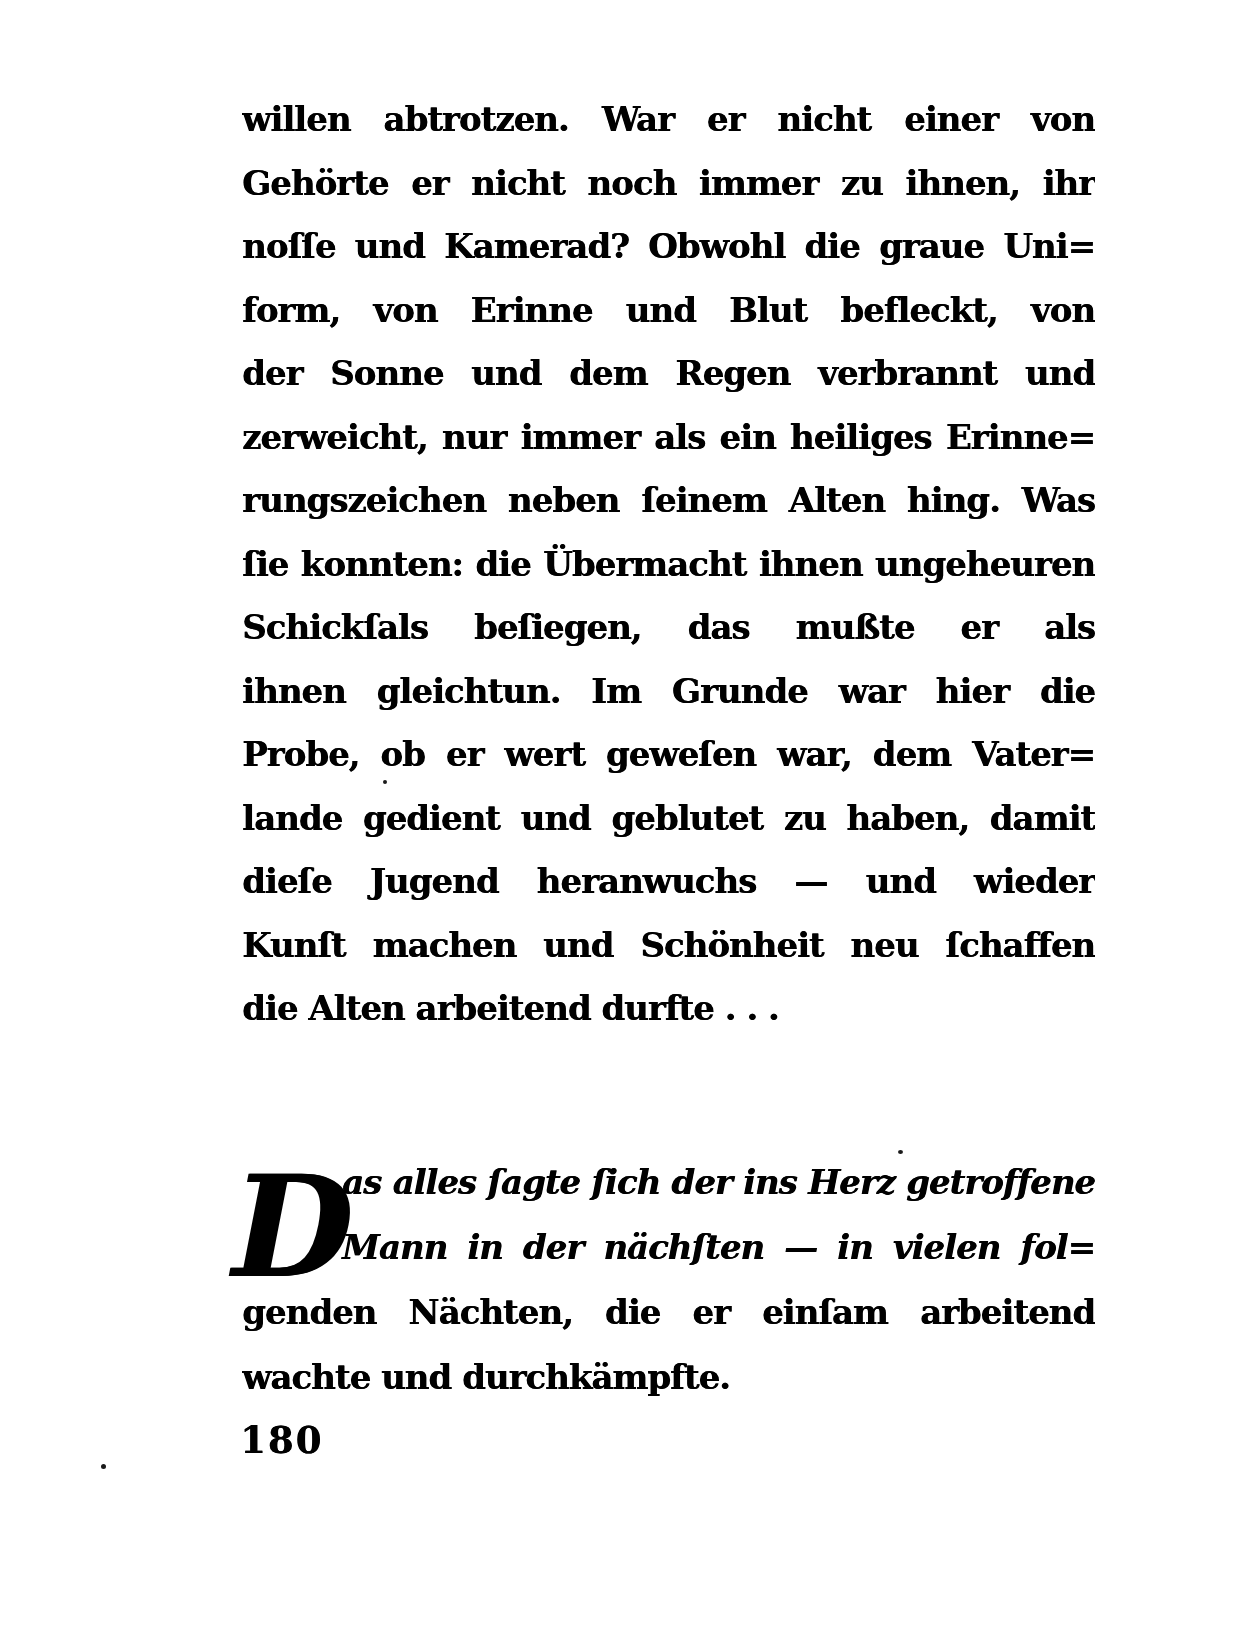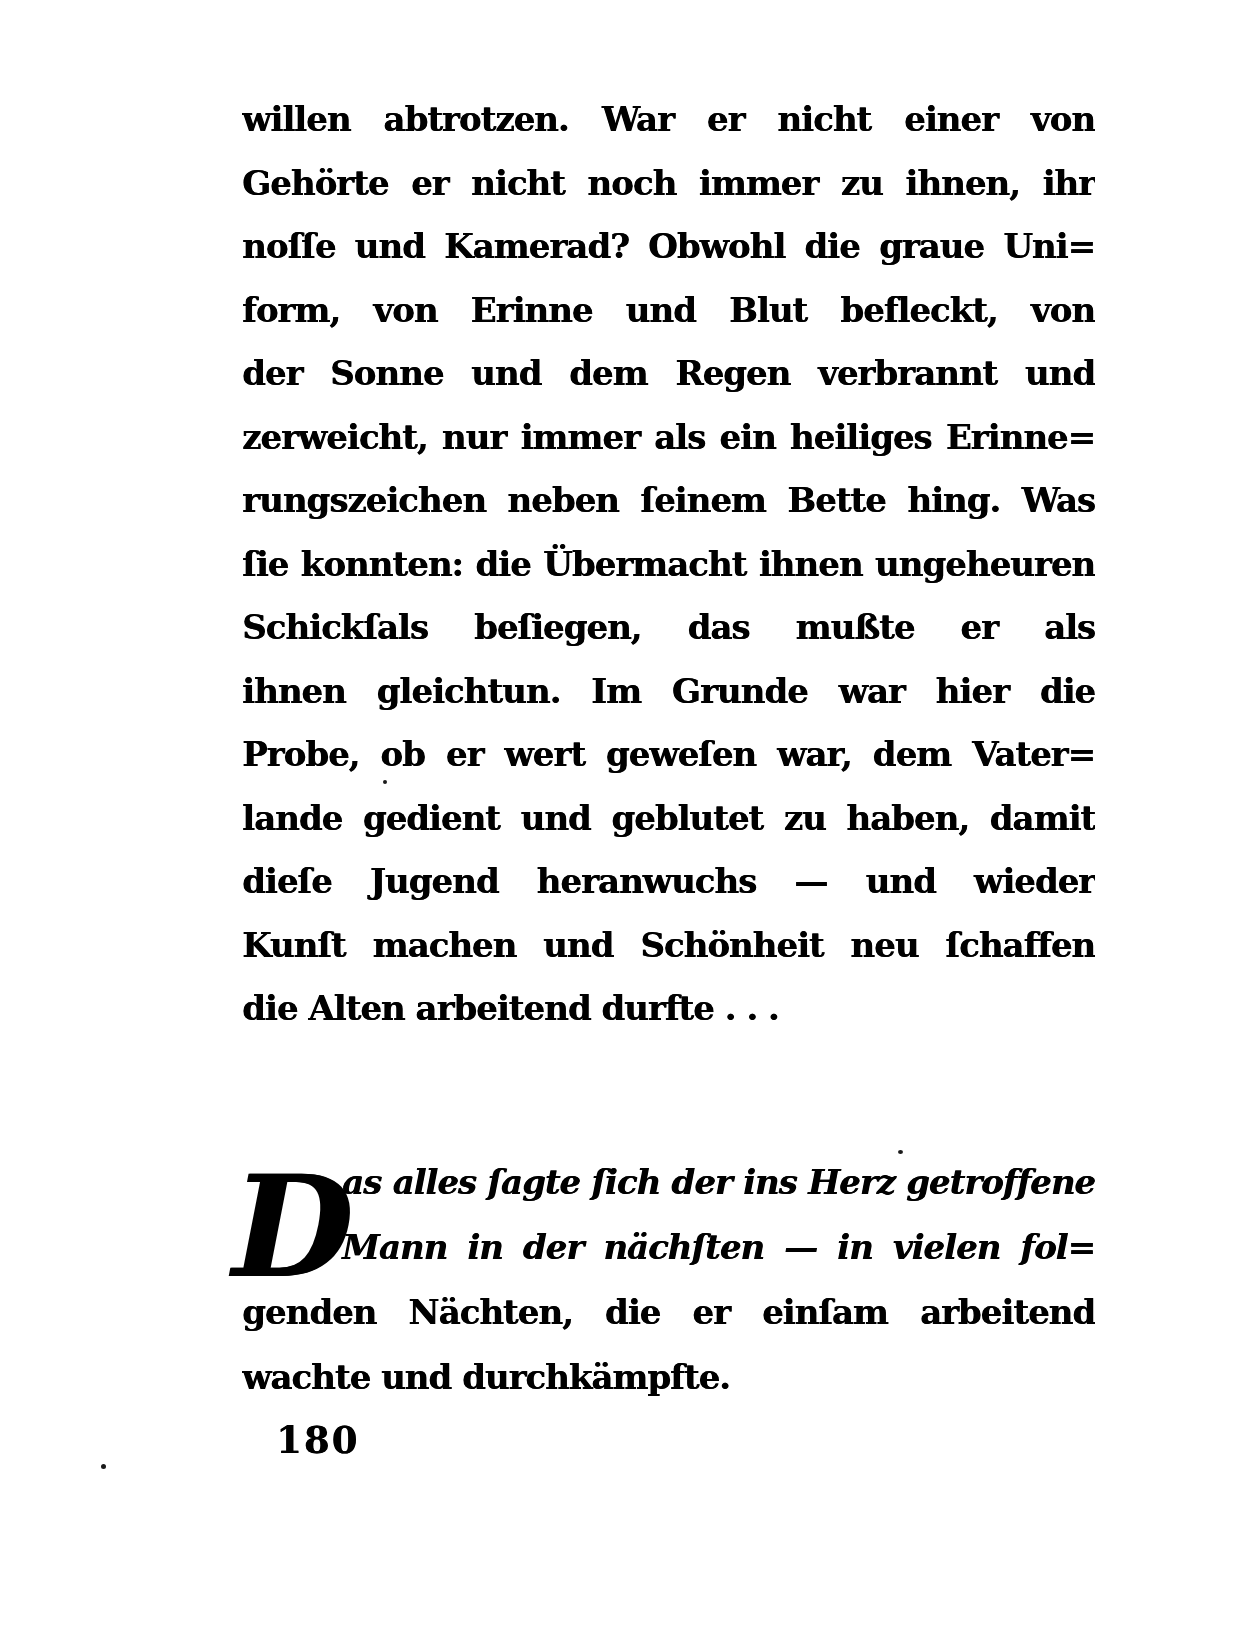--- a/index.html
+++ b/index.html
@@ -42,21 +42,20 @@
     font-style:italic;
     text-shadow:1px 0 0 currentColor;
   }
   .page-number{
     position:absolute;
     left:240px;top:1418px;
     font-size:37px;
     font-weight:bold;
     letter-spacing:2px;
     text-shadow:0.5px 0 0 currentColor;
-    margin-left:36px;
   }
   .speck{
     position:absolute;
     background:#1a1a1a;
     border-radius:50%;
   }
   .speck.s1{left:898px;top:1150px;width:5px;height:4px;}
   .speck.s2{left:101px;top:1464px;width:5px;height:5px;}
   .speck.s3{left:383px;top:780px;width:4px;height:4px;}
 </style>
@@ -64,21 +63,21 @@
 <body>
 
 <div class="page">
   <div class="text-block para1">
       <div class="line">willen abtrotzen. War er nicht einer von ihnen?</div>
       <div class="line">Gehörte er nicht noch immer zu ihnen, ihr Ge=</div>
       <div class="line">noſſe und Kamerad? Obwohl die graue Uni=</div>
       <div class="line">form, von Erinne und Blut befleckt, von</div>
       <div class="line">der Sonne und dem Regen verbrannt und</div>
       <div class="line">zerweicht, nur immer als ein heiliges Erinne=</div>
-      <div class="line">rungszeichen neben ſeinem Bette hing. Was</div>
+      <div class="line">rungszeichen neben ſeinem Alten hing. Was</div>
       <div class="line">ſie konnten: die Übermacht ihnen ungeheuren</div>
       <div class="line">Schickſals beſiegen, das mußte er als einzelner</div>
       <div class="line">ihnen gleichtun. Im Grunde war hier die</div>
       <div class="line">Probe, ob er wert geweſen war, dem Vater=</div>
       <div class="line">lande gedient und geblutet zu haben, damit</div>
       <div class="line">dieſe Jugend heranwuchs — und wieder</div>
       <div class="line">Kunſt machen und Schönheit neu ſchaffen und</div>
       <div class="line last">die Alten arbeitend durfte . . .</div>
     </div>
 

